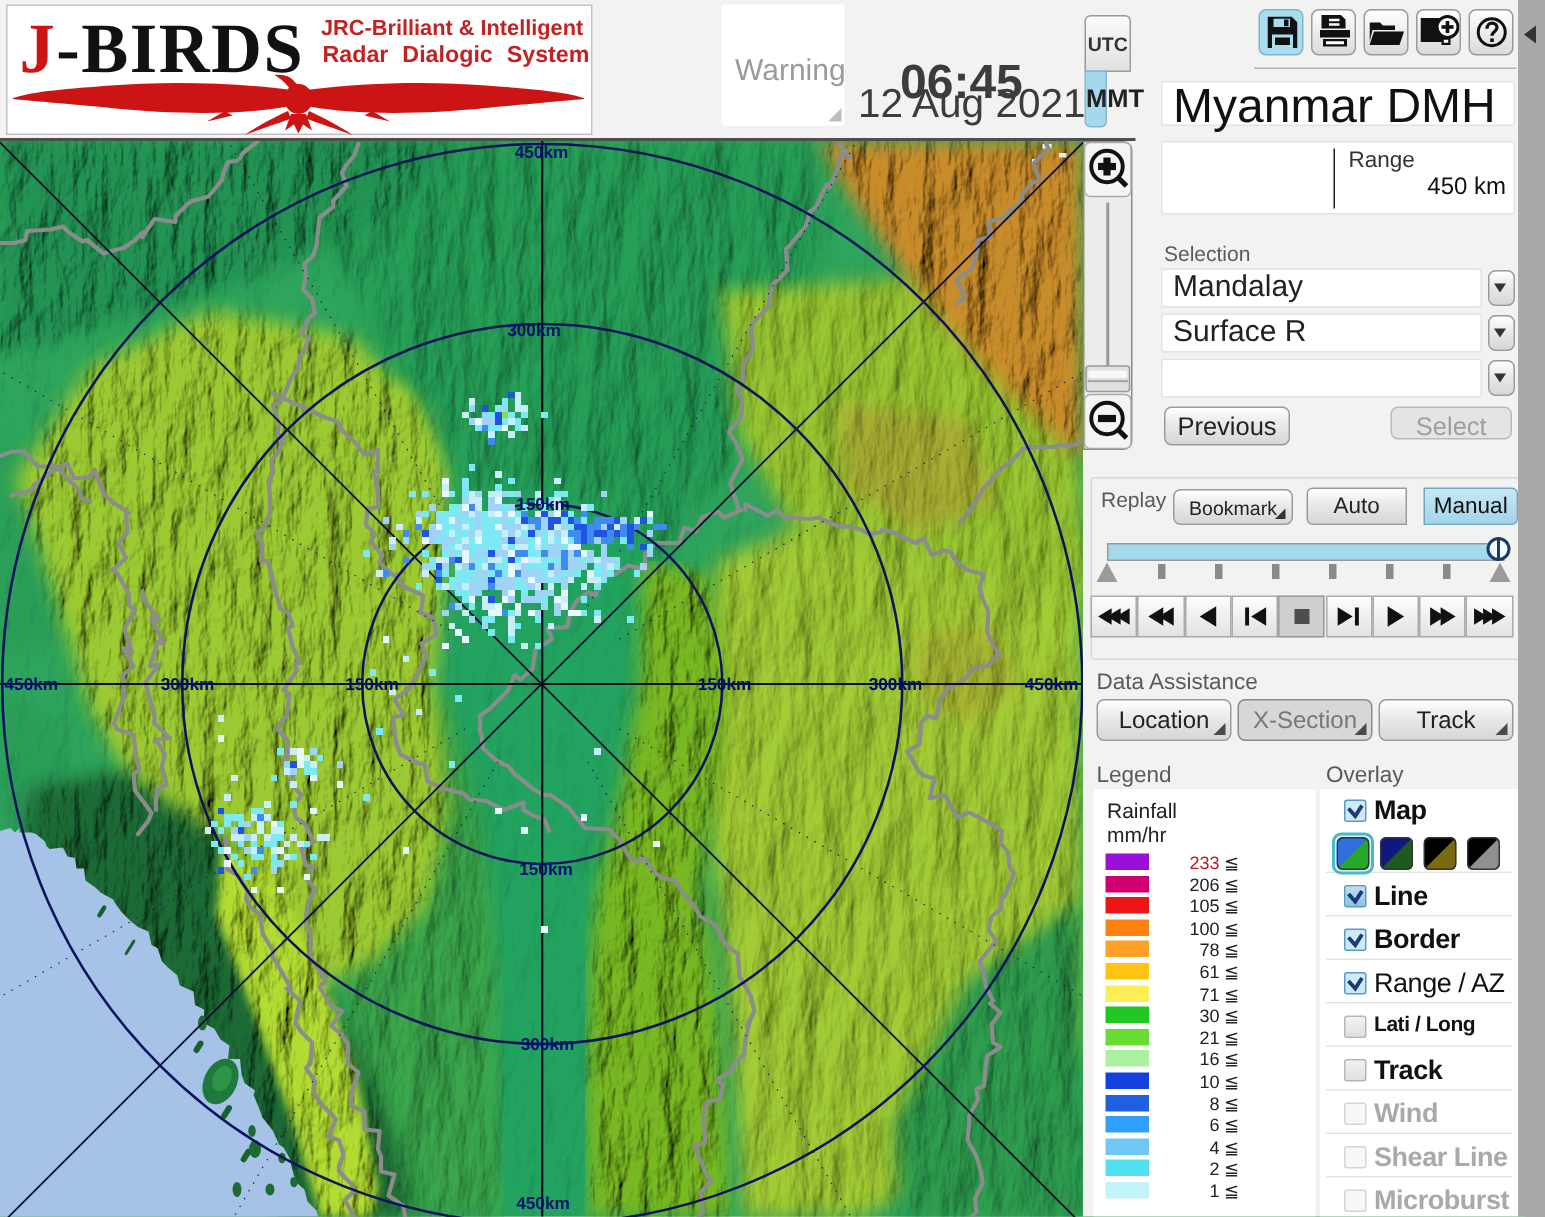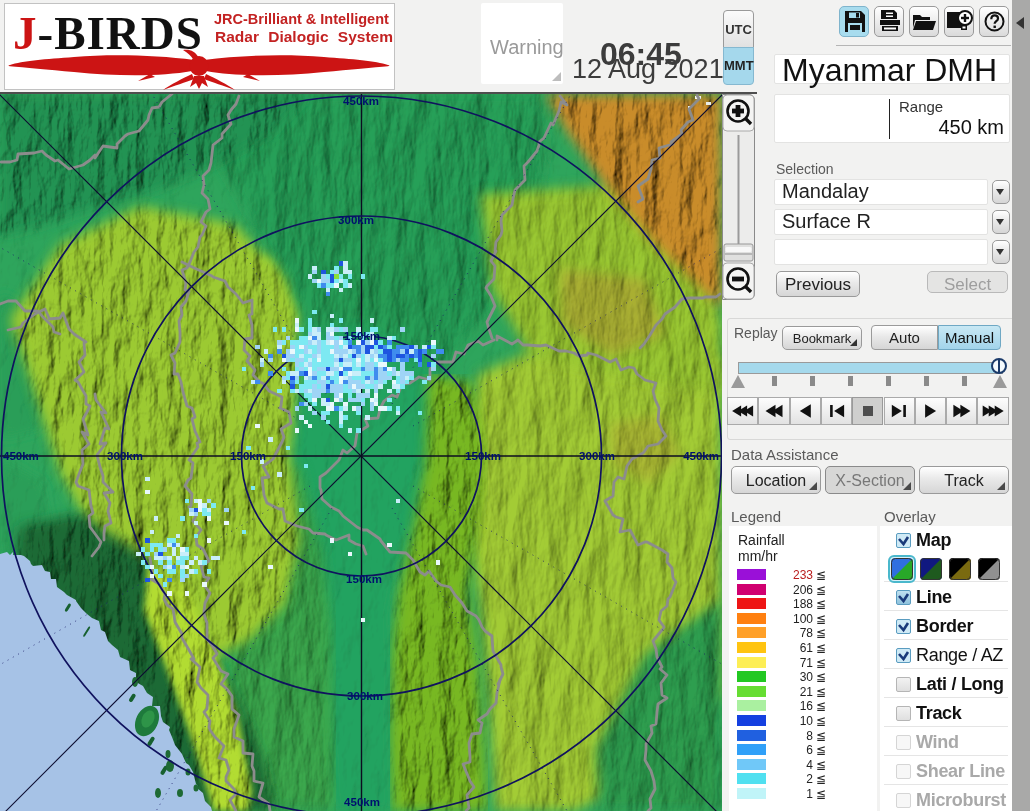--- a/index.html
+++ b/index.html
@@ -1,19 +1,19 @@
 <!DOCTYPE html>
 <html><head><meta charset="utf-8"><title>J-BIRDS</title>
 <style>
 html,body{margin:0;padding:0;}
 body{width:1030px;height:811px;font-family:"Liberation Sans",sans-serif;background:#f2f2f1;overflow:hidden;position:relative;}
 .abs{position:absolute;}
 .btn{background:linear-gradient(#ffffff,#e9e9e9 45%,#d6d6d6);border:1px solid #9a9a9a;border-radius:5px;box-sizing:border-box;}
 .btn.pressed{background:#d7d7d6;border:1px solid #8a8a8a;}
-.btn.blue{background:linear-gradient(#c8e8f4,#a2d4ea);border:1px solid #6fa8c4;}
+.btn.blue{background:linear-gradient(#c8e8f4,#a2d4ea);border:1px solid #6fa8c4;margin-left:11px;}
 .corner{position:absolute;right:3px;bottom:3px;width:0;height:0;border-left:8px solid transparent;border-bottom:8px solid #4a4a4a;}
 .whitebox{background:#fff;border:1px solid #e3e3e2;border-radius:2px;box-sizing:border-box;}
 .lbl{color:#5a5a5a;}
 </style>
 </head>
 <body>
 
 <div class="abs" style="left:0;top:0;width:757px;height:92px;background:#f2f2f1;border-bottom:2px solid #4e4e4e;"></div>
 
 <div class="abs" style="left:4px;top:3px;width:391px;height:87px;background:#fff;border:1px solid #c2c2c2;box-sizing:border-box;"></div>
@@ -36,21 +36,21 @@
 </svg>
 
 <div class="abs" style="left:481px;top:3px;width:82px;height:81px;background:#fff;border-radius:2px;"></div>
 <div class="abs" style="left:490px;top:36px;color:#9a9a9a;font-size:20px;">Warning</div>
 <div class="abs" style="left:552px;top:72px;width:0;height:0;border-left:9px solid transparent;border-bottom:9px solid #bdbdbd;"></div>
 
 <div class="abs" style="left:600px;top:4px;color:#3c3c3c;font-size:32px;font-weight:bold;letter-spacing:0px;margin-top:32px;">06:45</div>
 <div class="abs" style="left:572px;top:54px;color:#3c3c3c;font-size:27px;">12 Aug 2021</div>
 
 <div class="abs" style="left:723px;top:10px;width:31px;height:38px;background:linear-gradient(#fbfbfb,#e1e1e1);border:1px solid #9a9a9a;border-radius:4px 4px 0 0;box-sizing:border-box;color:#333;font-weight:bold;font-size:13px;text-align:center;line-height:38px;">UTC</div>
-<div class="abs" style="left:723px;top:47px;width:31px;height:38px;background:#a5d8ec;border:1px solid #85b8d0;border-radius:0 0 4px 4px;box-sizing:border-box;color:#222;font-weight:bold;font-size:13px;text-align:center;line-height:36px;">MMT</div>
+<div class="abs" style="left:723px;top:47px;width:15px;height:38px;background:#a5d8ec;border:1px solid #85b8d0;border-radius:0 0 4px 4px;box-sizing:border-box;color:#222;font-weight:bold;font-size:17px;text-align:center;line-height:36px;">MMT</div>
 
 <div class="abs" style="left:839px;top:6px;width:30px;height:31px;border-radius:5px;box-sizing:border-box;background:#a8dcee;border:1px solid #7fb4cc;"></div>
 <div class="abs" style="left:874px;top:6px;width:30px;height:31px;border-radius:5px;box-sizing:border-box;background:linear-gradient(#ffffff,#dadada);border:1px solid #9a9a9a;"></div>
 <div class="abs" style="left:909px;top:6px;width:30px;height:31px;border-radius:5px;box-sizing:border-box;background:linear-gradient(#ffffff,#dadada);border:1px solid #9a9a9a;"></div>
 <div class="abs" style="left:944px;top:6px;width:30px;height:31px;border-radius:5px;box-sizing:border-box;background:linear-gradient(#ffffff,#dadada);border:1px solid #9a9a9a;"></div>
 <div class="abs" style="left:979px;top:6px;width:30px;height:31px;border-radius:5px;box-sizing:border-box;background:linear-gradient(#ffffff,#dadada);border:1px solid #9a9a9a;"></div>
 <svg class="abs" style="left:845px;top:11px" width="20" height="21" viewBox="0 0 20 21">
     <path fill="#111" d="M0,0 h16 l4,4 v17 h-20 Z M4,1.5 v5.5 h11 v-5.5 Z M11,2 h3 v4.5 h-3 Z M3,12 h14 v9 h-14 Z M5,14 v5 h10 v-5 Z" fill-rule="evenodd"></path>
   </svg>
 <svg class="abs" style="left:880px;top:10px" width="20" height="22" viewBox="0 0 20 22">
@@ -97,21 +97,21 @@
   <line x1="3" y1="160" x2="30" y2="160" stroke="#aaa" stroke-width="1.5"></line>
   <rect x="1" y="169" width="31" height="36" rx="4" fill="#f4f4f3" stroke="#aaa"></rect>
   <circle cx="16" cy="185" r="10.5" fill="none" stroke="#111" stroke-width="2.6"></circle>
   <line x1="23.5" y1="192.5" x2="29" y2="198" stroke="#111" stroke-width="3.4"></line>
   <rect x="10" y="182.6" width="12" height="4.8" fill="#111"></rect>
 </svg>
 
 <div class="abs whitebox" style="left:774px;top:94px;width:236px;height:49px;"></div>
 <div class="abs" style="left:889px;top:99px;width:1px;height:40px;background:#222;"></div>
 <div class="abs" style="left:899px;top:98px;color:#333;font-size:15px;">Range</div>
-<div class="abs" style="left:1004px;top:116px;font-size:20px;color:#111;transform:translateX(-100%);white-space:nowrap;">450 km</div>
+<div class="abs" style="left:1004px;top:116px;font-size:16px;color:#111;transform:translateX(-100%);white-space:nowrap;">450 km</div>
 
 <div class="abs lbl" style="left:776px;top:161px;font-size:14px;">Selection</div>
 <div class="abs whitebox" style="left:774px;top:179px;width:214px;height:26px;"></div>
 <div class="abs" style="left:782px;top:180px;font-size:20px;color:#222;">Mandalay</div>
 <div class="abs btn" style="left:992px;top:180px;width:18px;height:24px;"></div>
 <div class="abs" style="left:996px;top:189px;width:0;height:0;border-left:4.5px solid transparent;border-right:4.5px solid transparent;border-top:6px solid #333;"></div>
 <div class="abs whitebox" style="left:774px;top:209px;width:214px;height:26px;"></div>
 <div class="abs" style="left:782px;top:210px;font-size:20px;color:#222;">Surface R</div>
 <div class="abs btn" style="left:992px;top:210px;width:18px;height:24px;"></div>
 <div class="abs" style="left:996px;top:219px;width:0;height:0;border-left:4.5px solid transparent;border-right:4.5px solid transparent;border-top:6px solid #333;"></div>
@@ -177,21 +177,21 @@
 <div class="abs lbl" style="left:731px;top:508px;font-size:15px;">Legend</div>
 <div class="abs" style="left:729px;top:526px;width:148px;height:285px;background:#fff;"></div>
 <div class="abs" style="left:738px;top:532px;color:#222;font-size:14px;">Rainfall<br>mm/hr</div>
 <div class="abs" style="left:737px;top:569.0px;width:29px;height:11px;background:#9a10d8;"></div>
 <div class="abs" style="left:813px;top:568.0px;font-size:12px;color:#b91c1c;transform:translateX(-100%);">233</div>
 <div class="abs" style="left:816px;top:568.0px;font-size:12px;color:#222;">≦</div>
 <div class="abs" style="left:737px;top:583.6px;width:29px;height:11px;background:#d00070;"></div>
 <div class="abs" style="left:813px;top:582.6px;font-size:12px;color:#222;transform:translateX(-100%);">206</div>
 <div class="abs" style="left:816px;top:582.6px;font-size:12px;color:#222;">≦</div>
 <div class="abs" style="left:737px;top:598.2px;width:29px;height:11px;background:#ee1515;"></div>
-<div class="abs" style="left:813px;top:597.2px;font-size:12px;color:#222;transform:translateX(-100%);">188</div>
+<div class="abs" style="left:813px;top:597.2px;font-size:12px;color:#222;transform:translateX(-100%);">105</div>
 <div class="abs" style="left:816px;top:597.2px;font-size:12px;color:#222;">≦</div>
 <div class="abs" style="left:737px;top:612.8px;width:29px;height:11px;background:#ff8010;"></div>
 <div class="abs" style="left:813px;top:611.8px;font-size:12px;color:#222;transform:translateX(-100%);">100</div>
 <div class="abs" style="left:816px;top:611.8px;font-size:12px;color:#222;">≦</div>
 <div class="abs" style="left:737px;top:627.4px;width:29px;height:11px;background:#ffa028;"></div>
 <div class="abs" style="left:813px;top:626.4px;font-size:12px;color:#222;transform:translateX(-100%);">78</div>
 <div class="abs" style="left:816px;top:626.4px;font-size:12px;color:#222;">≦</div>
 <div class="abs" style="left:737px;top:642.0px;width:29px;height:11px;background:#ffc410;"></div>
 <div class="abs" style="left:813px;top:641.0px;font-size:12px;color:#222;transform:translateX(-100%);">61</div>
 <div class="abs" style="left:816px;top:641.0px;font-size:12px;color:#222;">≦</div>
@@ -245,21 +245,21 @@
   </svg>
 <div class="abs" style="left:916px;top:616px;font-size:18px;font-weight:bold;letter-spacing:-0.3px;color:#111;">Border</div>
 <div class="abs" style="left:884px;top:610px;width:124px;border-top:1px solid #e5e5e5;"></div>
 <div class="abs" style="left:896px;top:648px;width:15px;height:15px;border-radius:2px;box-sizing:border-box;background:#cfeaf6;border:1.5px solid #5a9cc0;"></div>
 <svg class="abs" style="left:896px;top:648px" width="15" height="15">
     <path d="M3,6 L7.5,11 L12,4" stroke="#1a3a7a" stroke-width="2.6" fill="none"></path>
   </svg>
 <div class="abs" style="left:916px;top:645px;font-size:18px;font-weight:normal;letter-spacing:-0.3px;color:#111;">Range / AZ</div>
 <div class="abs" style="left:884px;top:639px;width:124px;border-top:1px solid #e5e5e5;"></div>
 <div class="abs" style="left:896px;top:677px;width:15px;height:15px;border-radius:2px;box-sizing:border-box;background:linear-gradient(#f2f2f2,#dfdfdf);border:1.5px solid #b5b5b5;"></div>
-<div class="abs" style="left:916px;top:674px;font-size:18px;font-weight:bold;letter-spacing:-0.3px;color:#111;">Lati / Long</div>
+<div class="abs" style="left:916px;top:674px;font-size:14px;font-weight:bold;letter-spacing:-0.3px;color:#111;">Lati / Long</div>
 <div class="abs" style="left:884px;top:668px;width:124px;border-top:1px solid #e5e5e5;"></div>
 <div class="abs" style="left:896px;top:706px;width:15px;height:15px;border-radius:2px;box-sizing:border-box;background:linear-gradient(#f2f2f2,#dfdfdf);border:1.5px solid #b5b5b5;"></div>
 <div class="abs" style="left:916px;top:703px;font-size:18px;font-weight:bold;letter-spacing:-0.3px;color:#111;">Track</div>
 <div class="abs" style="left:884px;top:697px;width:124px;border-top:1px solid #e5e5e5;"></div>
 <div class="abs" style="left:896px;top:735px;width:15px;height:15px;border-radius:2px;box-sizing:border-box;background:#f7f7f7;border:1.5px solid #d5d5d5;"></div>
 <div class="abs" style="left:916px;top:732px;font-size:18px;font-weight:bold;letter-spacing:-0.3px;color:#a9a9a9;">Wind</div>
 <div class="abs" style="left:884px;top:726px;width:124px;border-top:1px solid #e5e5e5;"></div>
 <div class="abs" style="left:896px;top:764px;width:15px;height:15px;border-radius:2px;box-sizing:border-box;background:#f7f7f7;border:1.5px solid #d5d5d5;"></div>
 <div class="abs" style="left:916px;top:761px;font-size:18px;font-weight:bold;letter-spacing:-0.3px;color:#a9a9a9;">Shear Line</div>
 <div class="abs" style="left:884px;top:755px;width:124px;border-top:1px solid #e5e5e5;"></div>

